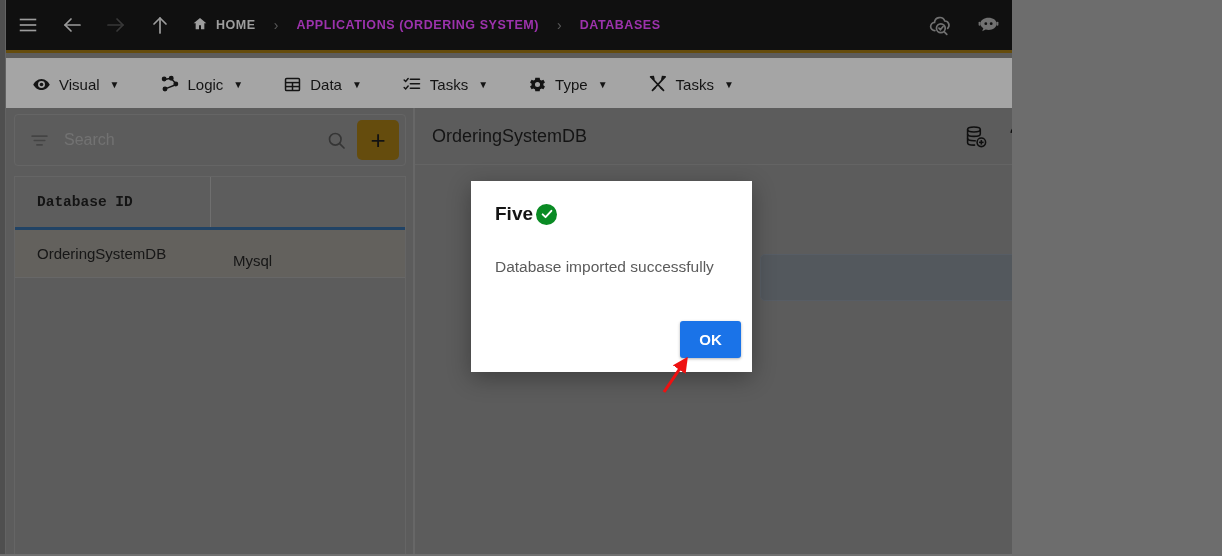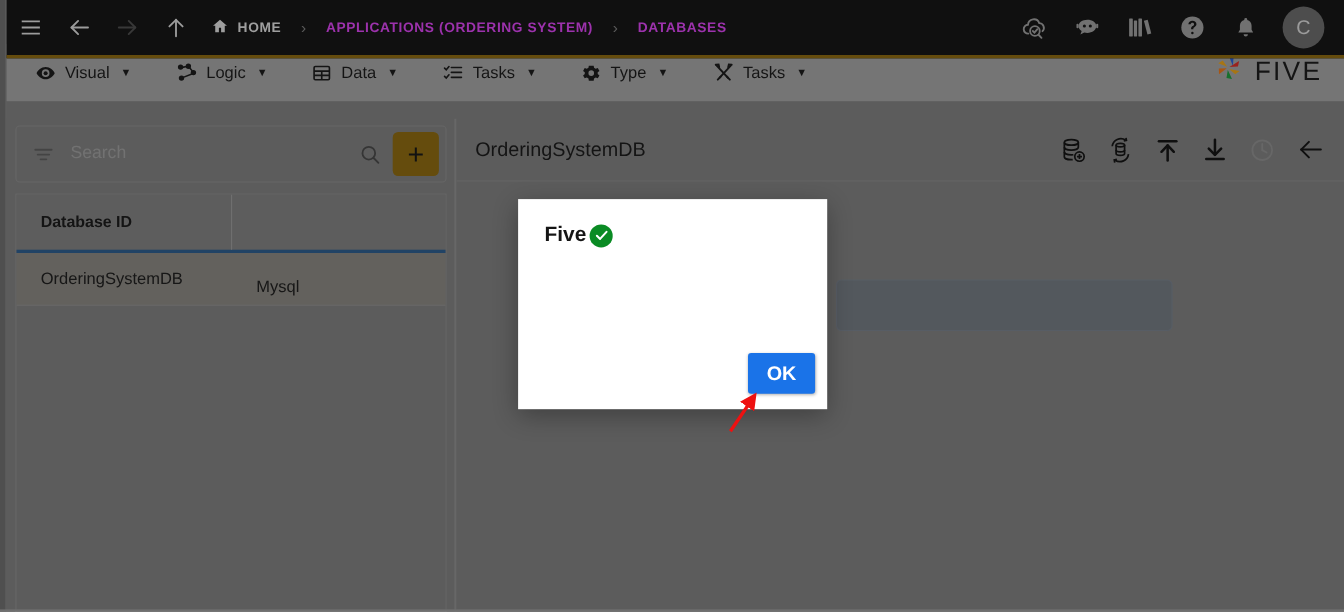--- a/index.html
+++ b/index.html
@@ -6,21 +6,21 @@
   html, body {
     width: 1222px; height: 556px;
     overflow: hidden;
     font-family: "Liberation Sans", sans-serif;
     background: #6d6d6d;
   }
 
   
   #app {
     position: relative;
-    width: 1222px; height: 556px;
+    width: 1012px; height: 556px;
     background: #808080;
     overflow: hidden;
   }
 
   
   .frame-edge {
     position: absolute; left: 0; top: 0;
     width: 6px; height: 556px;
     background: #6e6e6e;
     border-right: 1px solid #8a8a8a;
@@ -70,23 +70,23 @@
   }
   .avatar {
     width: 38px; height: 38px; border-radius: 50%;
     background: #6b6b6b; color: #d7d7d7;
     display: flex; align-items: center; justify-content: center;
     font-size: 18px; font-weight: 400; margin-left: 8px;
   }
 
   
   .menubar {
-    position: absolute; left: 6px; top: 40px;
+    position: absolute; left: 6px; top: 58px;
     width: 1216px; height: 52px;
-    background: #a3a3a3;
+    background: #e5e5e5;
     display: flex; align-items: center;
     z-index: 2;
   }
   .menu-item {
     display: flex; align-items: center; gap: 8px;
     padding: 0 14px; height: 40px;
     color: #1d1d1d; font-size: 15px;
     margin-left: 12px;
   }
   .menu-item .caret { font-size: 10px; margin-left: 2px; }
@@ -138,21 +138,21 @@
   }
   .grid-head {
     display: flex; height: 53px; align-items: center;
     border-bottom: 3px solid #2f5d8c;
     background: #828282;
   }
   .gh-cell {
     font-size: 14.5px; font-weight: 700; color: #1c1c1c;
     padding-left: 22px; display: flex; align-items: center; height: 100%;
   }
-  .gh-cell.c1 { width: 196px; border-right: 1px solid #9a9a9a; }
+  .gh-cell.c1 { width: 196px; border-right: 1px solid #9a9a9a; font-family: Liberation Mono, monospace; }
   .gh-cell.c2 { flex: 1; }
   .grid-row {
     display: flex; height: 48px; align-items: center;
     background: #8a8781;
     border-bottom: 1px solid #8f8f8f;
   }
   .gr-cell {
     font-size: 15px; color: #202020;
     padding-left: 22px; display: flex; align-items: center; height: 100%;
   }
@@ -216,21 +216,21 @@
     margin-left: 1px;
   }
   .dialog-msg {
     margin-top: 32px;
     font-size: 15.5px; color: #5b5b5b; line-height: 1.3;
   }
   .ok-btn {
     position: absolute; right: 11px; bottom: 14px;
     width: 61px; height: 37px; border: 0; border-radius: 3px;
     background: #1a73e8; color: #fff;
-    font-size: 18px; font-weight: 700;
+    font-size: 15px; font-weight: 700;
     font-family: "Liberation Sans", sans-serif;
     box-shadow: 0 1px 3px rgba(0,0,0,0.3);
   }
 
   .pointer-arrow {
     position: absolute; left: 652px; top: 352px;
     width: 48px; height: 48px; z-index: 12;
     pointer-events: none;
   }
 
@@ -547,20 +547,21 @@
 
   <div class="dialog">
     <div class="dialog-title">
       <span>Five</span>
       <span class="check-badge">
         <svg width="14" height="14" viewBox="0 0 24 24" fill="none" stroke="#ffffff" stroke-width="3.2" stroke-linecap="round" stroke-linejoin="round">
           <polyline points="4.5,12.5 9.5,17.5 19.5,6.5"></polyline>
         </svg>
       </span>
     </div>
+    <div class="dialog-msg">Database imported successfully</div>
     <button class="ok-btn">OK</button>
   </div>
 
   <svg class="pointer-arrow" viewBox="0 0 48 48">
     <defs>
       <marker id="ahead" markerWidth="5" markerHeight="5" refX="2.2" refY="2.5" orient="auto">
         <path d="M0,0 L5,2.5 L0,5 z" fill="#ee1111"></path>
       </marker>
     </defs>
     <line x1="12" y1="40" x2="31" y2="12" stroke="#ee1111" stroke-width="3.1" marker-end="url(#ahead)"></line>

